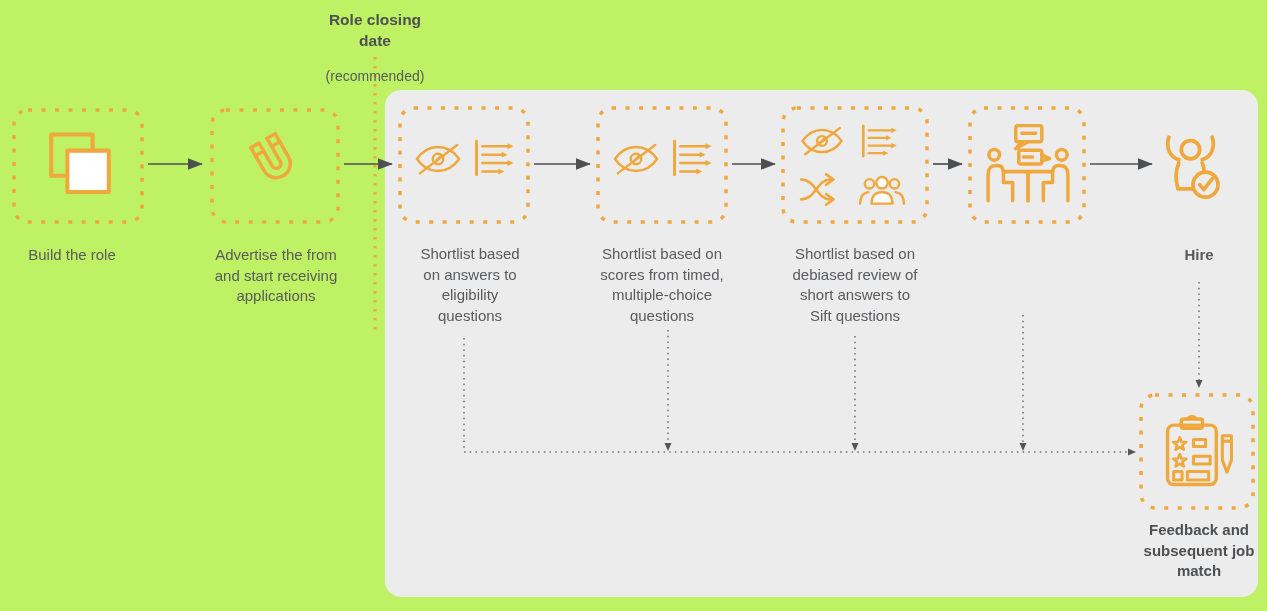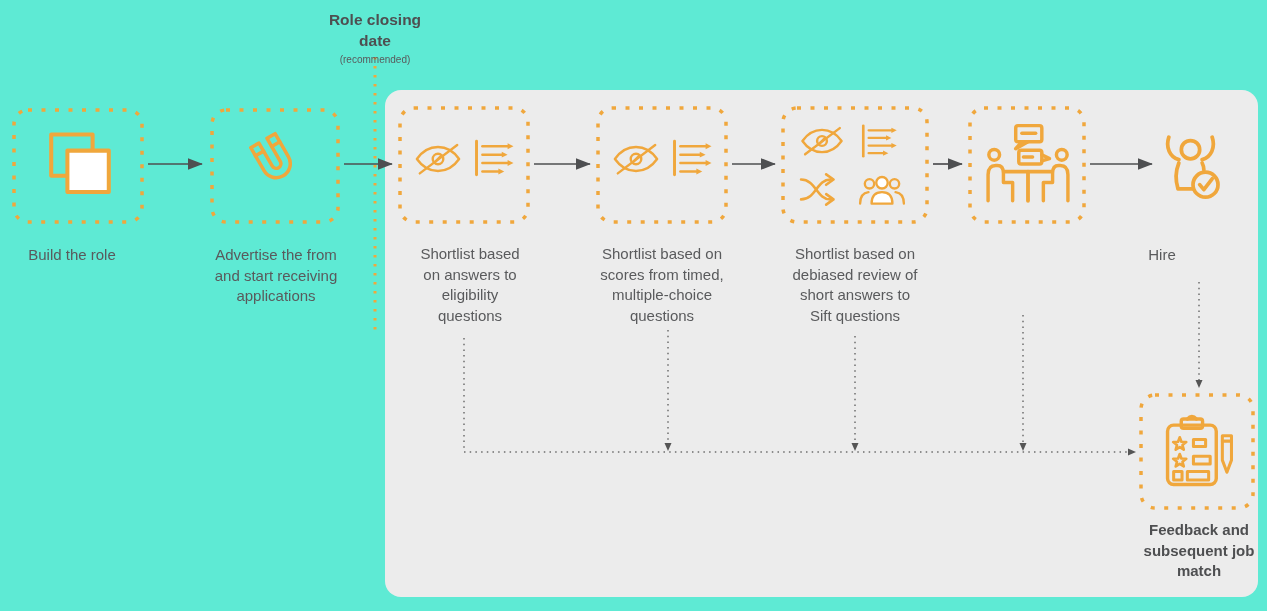--- a/index.html
+++ b/index.html
@@ -4,41 +4,41 @@
 <style>
   :root{
     --accent:#F0A73C;
     --panel:#ECECEC;
     --text:#595A5C;
     --arrow:#4E4F51;
     --dots:#6D6D6D;
   }
   html,body{margin:0;padding:0;background:#fff;}
   .canvas{
-    position:relative;width:1267px;height:611px;background:#5eead4;
+    position:relative;width:1267px;height:611px;background:#bef264;
     font-family:"Liberation Sans", sans-serif;overflow:hidden;
   }
   .panel{
     position:absolute;left:385px;top:90px;width:873px;height:507px;
     background:var(--panel);border-radius:16px;
   }
   .overlay{position:absolute;left:0;top:0;width:1267px;height:611px;pointer-events:none;}
   .dotbox{fill:none;stroke:var(--accent);stroke-width:3.5;stroke-dasharray:4 9.5;}
   .solid-arrow{stroke:var(--arrow);stroke-width:1.7;fill:none;}
   .dotline{stroke:var(--dots);stroke-width:1.5;fill:none;stroke-dasharray:1.5 4.2;}
   .dothead{fill:#555;}
   .orange-dotline{stroke:var(--accent);stroke-width:3;fill:none;stroke-dasharray:2.5 6.5;}
   .lbl{
     position:absolute;color:var(--text);font-size:15px;line-height:1.38;
     text-align:center;white-space:pre-line;
   }
   .lbl.bold{font-weight:bold;color:#4E4F51;}
   .closing{position:absolute;left:303px;top:10px;width:144px;text-align:center;}
   .closing .t{font-weight:bold;color:#4E4F51;font-size:15.5px;line-height:1.35;white-space:pre-line;}
-  .closing .n{color:var(--text);font-size:10px;margin-top:2px;}
+  .closing .n{color:var(--text);font-size:14px;margin-top:16px;}
   .icon{position:absolute;}
   .icon path,.icon rect,.icon circle,.icon line,.icon polygon{
     stroke:var(--accent);fill:none;stroke-linecap:round;stroke-linejoin:round;
   }
   .icon .filled{fill:var(--accent);stroke:none;}
   .icon .whitefill{fill:#fff;}
   .icon .badge{fill:var(--panel);}
   .grid5{position:absolute;}
   .grid5 svg{position:absolute;}
 </style>
@@ -223,18 +223,18 @@
 eligibility
 questions</div>
   <div class="lbl" style="left:576px;top:244px;width:172px;">Shortlist based on
 scores from timed,
 multiple-choice
 questions</div>
   <div class="lbl" style="left:767px;top:244px;width:176px;">Shortlist based on
 debiased review of
 short answers to
 Sift questions</div>
-  <div class="lbl" style="left:1122px;top:245px;width:80px;">Hire</div>
+  <div class="lbl" style="left:1159px;top:245px;width:80px;font-weight:bold;">Hire</div>
   <div class="lbl bold" style="left:1127px;top:520px;width:144px;">Feedback and
 subsequent job
 match</div>
 
 </div>
 
 </body></html>

